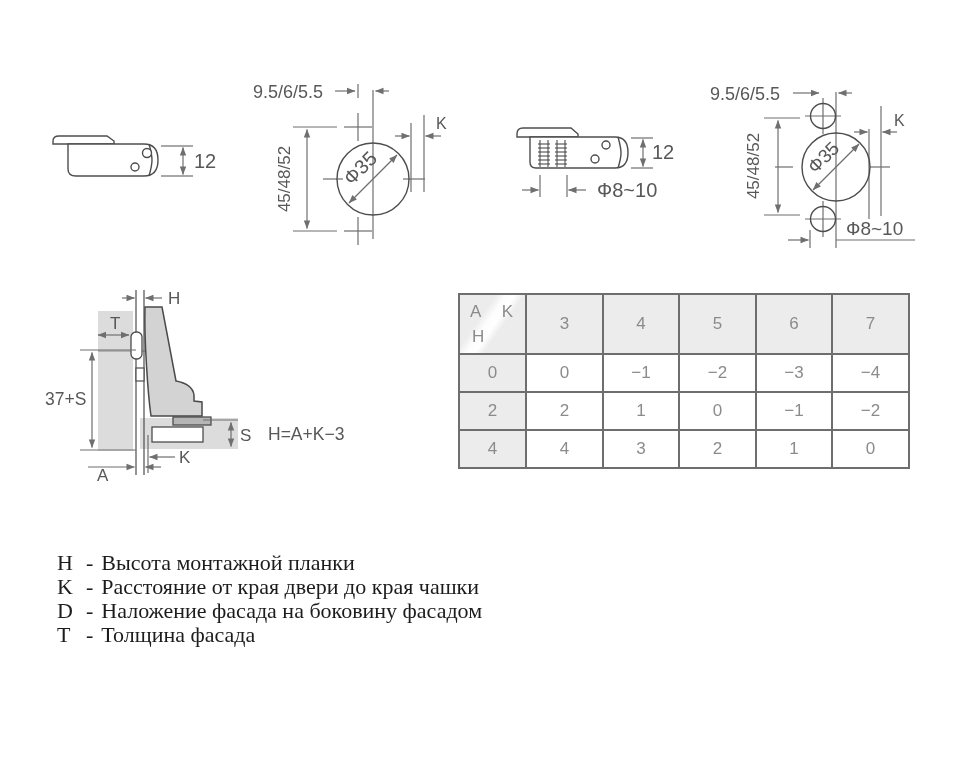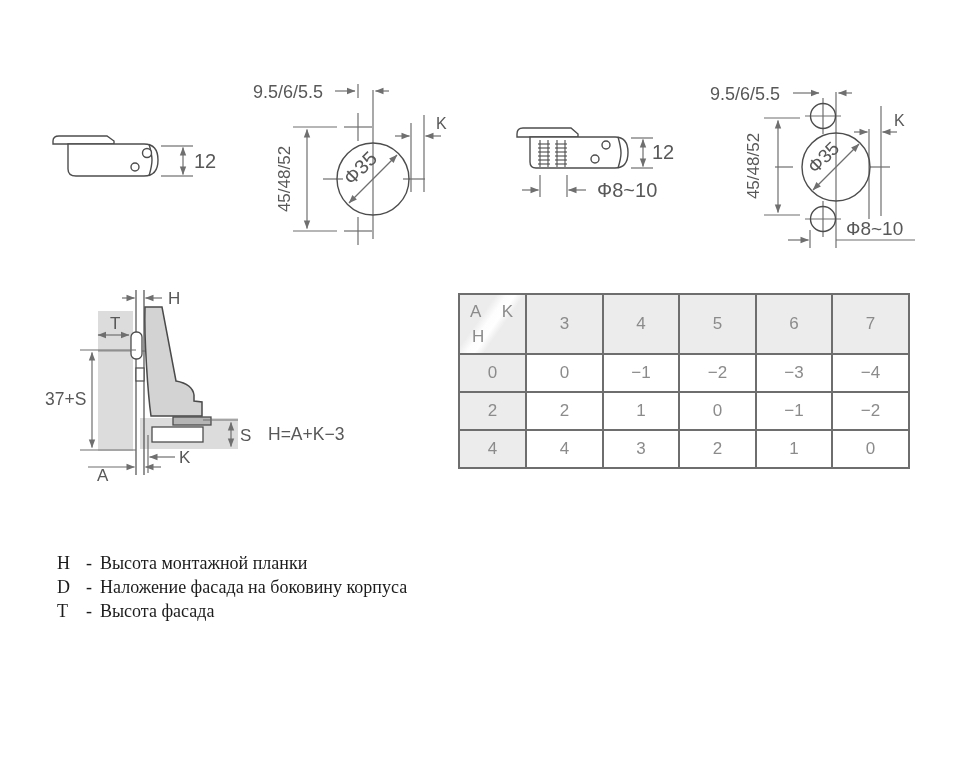--- a/index.html
+++ b/index.html
@@ -13,21 +13,21 @@
       font-size:17px;font-weight:normal;color:#8b8b8b;padding:0;background:#fff;}
   .adj-table .hdr{background:#ececec;height:58px;}
   .adj-table .rowhdr{background:#ececec;}
   .adj-table tr{height:38px;}
   .corner{position:relative;background:linear-gradient(125deg,#ececec 34%,#fdfdfd 44%,#ffffff 52%,#ececec 61%) !important;}
   .corner .ca{position:absolute;top:7px;left:10px;}
   .corner .ck{position:absolute;top:7px;right:12px;}
   .corner .ch{position:absolute;bottom:6px;left:12px;}
   
   .legend{position:absolute;left:57px;top:551px;font-family:"Liberation Serif",serif;
-          font-size:18px;color:#1c1c1c;}
+          font-size:22px;color:#1c1c1c;}
   .legend-row{height:24px;line-height:24px;white-space:nowrap;}
   .legend-row .lt{display:inline-block;width:29px;}
   .legend-row .dash{display:inline-block;margin-right:8px;}
 </style>
 </head>
 <body>
 
 <div class="canvas">
 
   <svg width="0" height="0" style="position:absolute">
@@ -239,20 +239,23 @@
       <td>0</td>
     </tr>
   </tbody>
     </table>
 
   <div class="legend">
     <div class="legend-row">
       <span class="lt">H</span><span class="dash">-</span><span>Высота монтажной планки</span>
     </div>
     <div class="legend-row">
-      <span class="lt">D</span><span class="dash">-</span><span>Наложение фасада на боковину корпуса</span>
-    </div>
-    <div class="legend-row">
-      <span class="lt">T</span><span class="dash">-</span><span>Высота фасада</span>
+      <span class="lt">K</span><span class="dash">-</span><span>Расстояние от края двери до края чашки</span>
+    </div>
+    <div class="legend-row">
+      <span class="lt">D</span><span class="dash">-</span><span>Наложение фасада на боковину фасадом</span>
+    </div>
+    <div class="legend-row">
+      <span class="lt">T</span><span class="dash">-</span><span>Толщина фасада</span>
     </div>
   </div>
 
 </div>
 
 </body></html>

